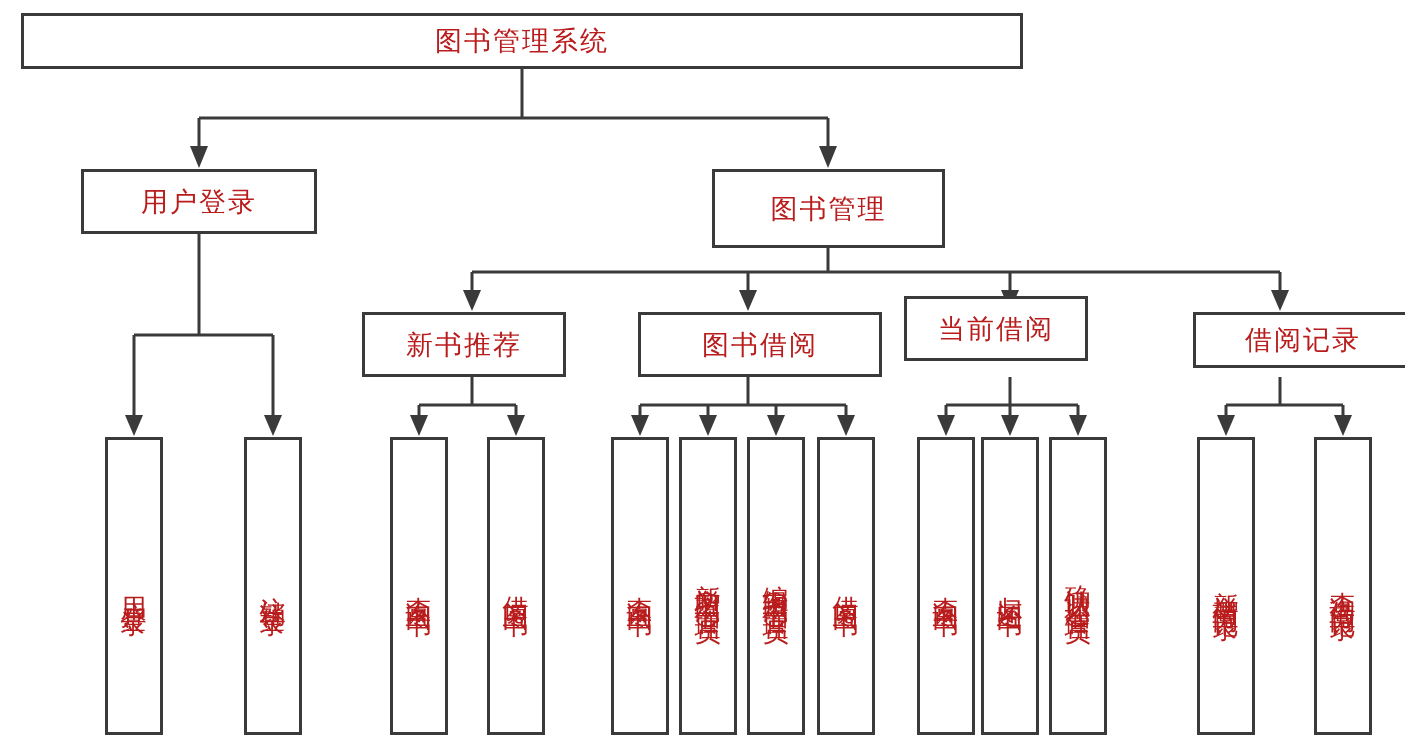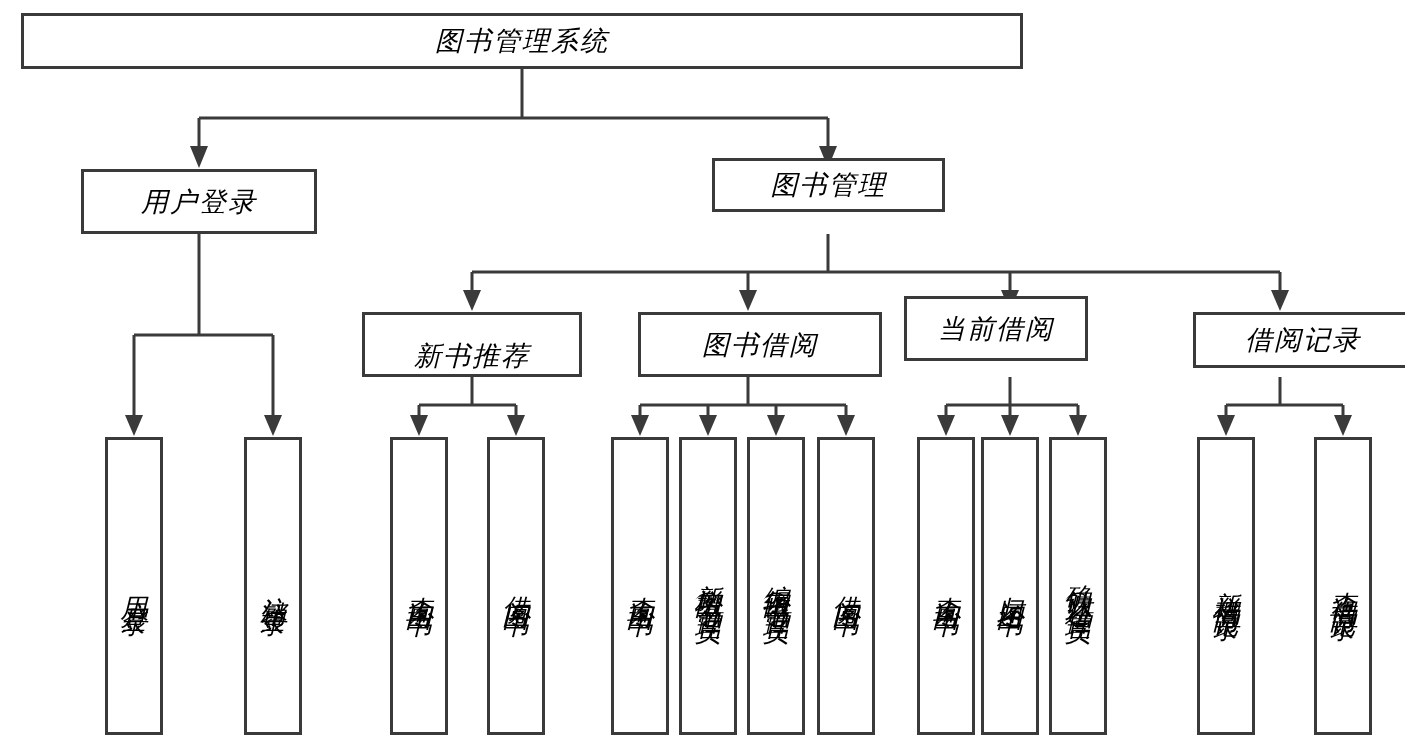--- a/index.html
+++ b/index.html
@@ -25,25 +25,24 @@
     position: absolute;
     box-sizing: border-box;
     border: 3px solid #3a3a3a;
     background: #ffffff;
     display: flex;
     align-items: center;
     justify-content: center;
     z-index: 2;
   }
   .node .lbl {
-    color: #000000;
+    color: #b91c1c;
     font-size: 27px;
     letter-spacing: 2px;
     white-space: nowrap;
-    font-style: italic;
   }
   .node.leaf .lbl {
     writing-mode: vertical-rl;
     text-orientation: mixed;
     font-size: 26px;
     letter-spacing: 5px;
     line-height: 1;
     white-space: normal;
   }
   #watermark {
@@ -119,25 +118,25 @@
              M1334 415 L1352 415 L1343 436 Z"></path>
   </svg>
 
   <div class="node" style="left:21px; top:13px; width:1002px; height:56px;">
     <span class="lbl">图书管理系统</span>
   </div>
 
   <div class="node" style="left:81px; top:169px; width:236px; height:65px;">
     <span class="lbl">用户登录</span>
   </div>
-  <div class="node" style="left:712px; top:158px; width:233px; height:54px;">
+  <div class="node" style="left:712px; top:169px; width:233px; height:79px;">
     <span class="lbl">图书管理</span>
   </div>
 
-  <div class="node" style="left:362px; top:312px; width:220px; height:65px;align-items:flex-end;">
+  <div class="node" style="left:362px; top:312px; width:204px; height:65px;">
     <span class="lbl">新书推荐</span>
   </div>
   <div class="node" style="left:638px; top:312px; width:244px; height:65px;">
     <span class="lbl">图书借阅</span>
   </div>
   <div class="node" style="left:904px; top:296px; width:184px; height:65px;">
     <span class="lbl">当前借阅</span>
   </div>
   <div class="node" style="left:1170px; top:312px; width:220px; height:56px;margin-left:23px;">
     <span class="lbl">借阅记录</span>

